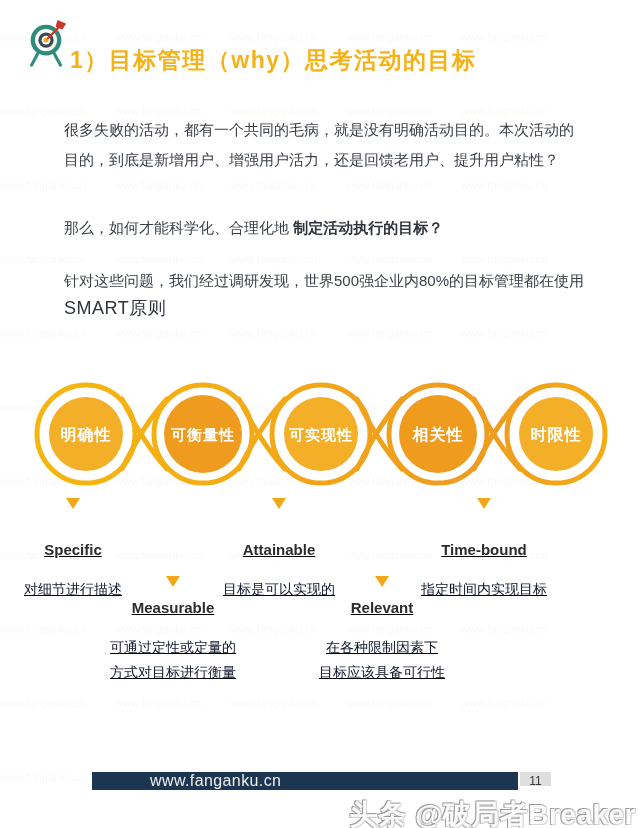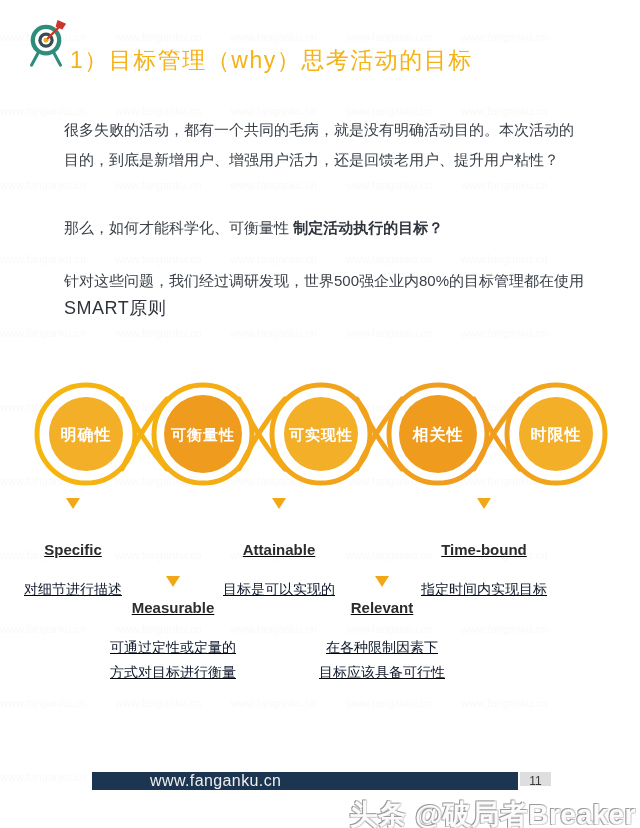--- a/index.html
+++ b/index.html
@@ -7,21 +7,21 @@
     position:relative;width:640px;height:828px;background:#ffffff;
     font-family:"Liberation Sans", sans-serif;overflow:hidden;margin:0 auto;
   }
   .bg-watermark{
     position:absolute;inset:0;z-index:0;opacity:0.045;color:#777;
     font-size:11px;line-height:74px;word-spacing:26px;overflow:hidden;
     pointer-events:none;
   }
   .layer{position:absolute;z-index:1;}
   .page-title{
-    left:70px;top:30px;font-size:23px;font-weight:400;color:#F5B216;
+    left:70px;top:30px;font-size:23px;font-weight:700;color:#F5B216;
     letter-spacing:1.5px;white-space:nowrap;
   }
   .header-icon{left:23px;top:19px;width:46px;height:48px;}
   .body-text{
     left:64px;color:#3A4048;font-size:15px;line-height:30px;
     letter-spacing:0px;
   }
   .p1{top:100px;width:518px;}
   .p2{top:198px;white-space:nowrap;}
   .p2 b{color:#30353D;}
@@ -75,21 +75,21 @@
     <circle cx="24" cy="22" r="11.5" fill="#ffffff"></circle>
     <circle cx="24" cy="22" r="8" fill="#3A4A52"></circle>
     <circle cx="24" cy="22" r="4.6" fill="#ffffff"></circle>
     <circle cx="24" cy="22" r="2.6" fill="#F0A81E"></circle>
     <path d="M39 7 L26 20" stroke="#C9362B" stroke-width="2.4" stroke-linecap="round" fill="none"></path>
     <polygon points="36,1 45,5 41,11 34,8" fill="#C9362B"></polygon>
   </svg>
   <h1 class="layer page-title">1）目标管理（why）思考活动的目标</h1>
 
   <p class="layer body-text p1">很多失败的活动，都有一个共同的毛病，就是没有明确活动目的。本次活动的目的，到底是新增用户、增强用户活力，还是回馈老用户、提升用户粘性？</p>
-  <p class="layer body-text p2"><span>那么，如何才能科学化、可衡量性 </span><b>制定活动执行的目标？</b></p>
+  <p class="layer body-text p2"><span>那么，如何才能科学化、合理化地 </span><b>制定活动执行的目标？</b></p>
   <p class="layer body-text p3">针对这些问题，我们经过调研发现，世界500强企业内80%的目标管理都在使用</p>
   <h2 class="layer smart-title">SMART原则</h2>
 
   <svg class="layer diagram-svg" viewBox="0 0 640 150">
     <defs>
       <linearGradient id="ringGrad" gradientUnits="userSpaceOnUse" x1="0" y1="0" x2="640" y2="0">
         <stop offset="0" stop-color="#F6B80E"></stop>
         <stop offset="0.35" stop-color="#F4AC15"></stop>
         <stop offset="0.58" stop-color="#F1A11B"></stop>
         <stop offset="0.75" stop-color="#EF9B20"></stop>

